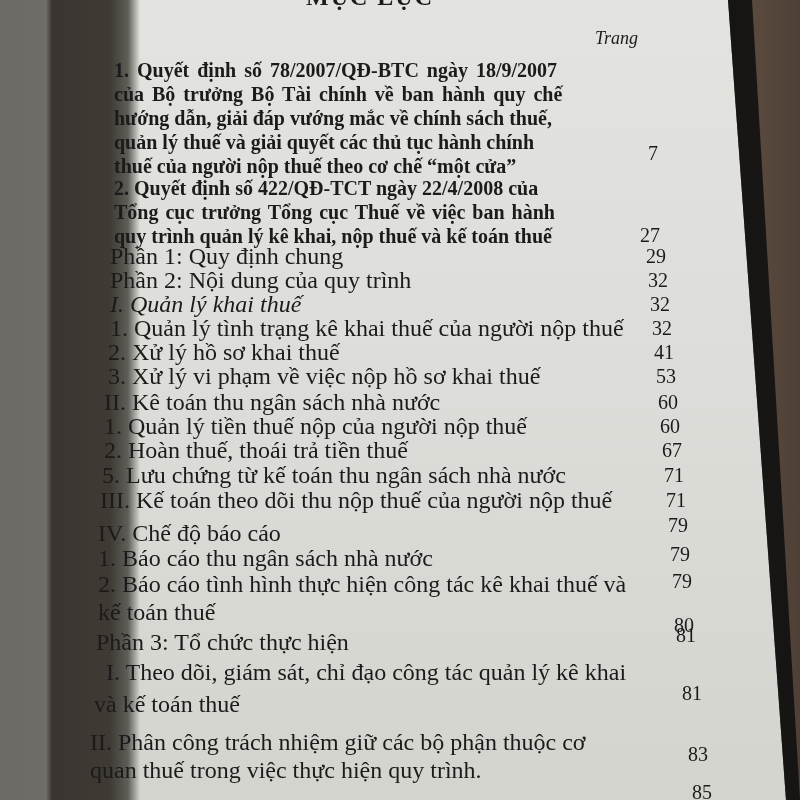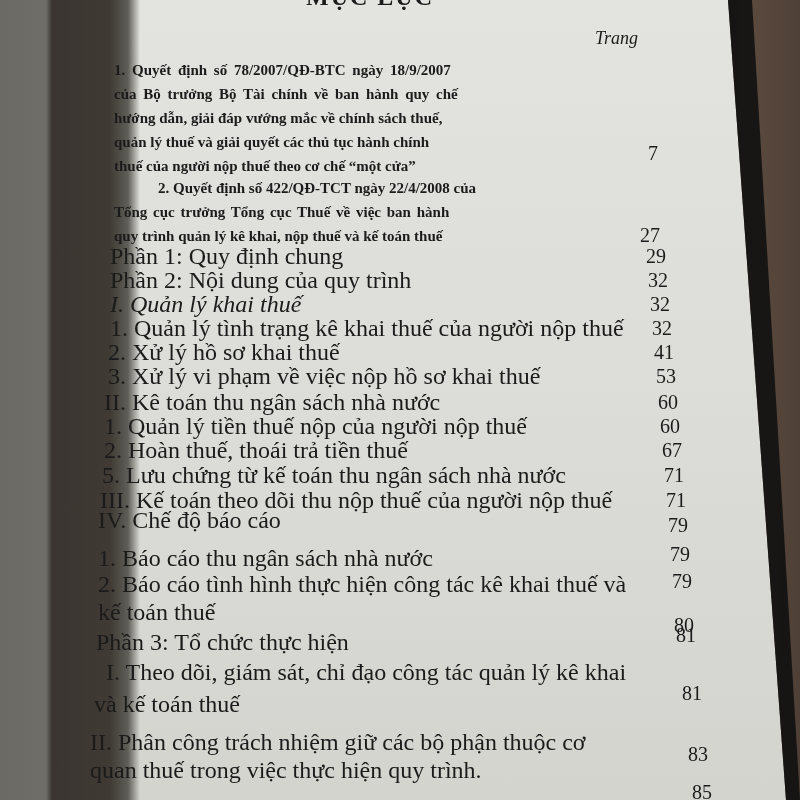--- a/index.html
+++ b/index.html
@@ -29,21 +29,21 @@
   }
   .content { position: absolute; top: 0; left: 0; width: 800px; height: 800px; color: #1b1b1b; padding-left: 29px; }
   .heading {
     position: absolute; top: -16px; left: 0; width: 740px; text-align: center;
     font-weight: bold; font-size: 24px; letter-spacing: 2px;
   }
   .trang {
     position: absolute; top: 28px; left: 595px; font-style: italic; font-size: 18px;
   }
   .entry { position: absolute; font-size: 24px; line-height: 24px; white-space: nowrap; }
-  .entry.bold { font-weight: bold; font-size: 15px; line-height: 24.5px; }
+  .entry.bold { font-weight: bold; font-size: 20px; line-height: 24.5px; }
   .pg { position: absolute; font-size: 20px; line-height: 24px; }
 </style>
 </head>
 <body>
 
 <div class="bg-right"></div>
 <div class="page"></div>
 <div class="page-edge-shadow"></div>
 <div class="left-shadow"></div>
 
@@ -51,21 +51,21 @@
   <div class="heading">MỤC LỤC</div>
   <div class="trang">Trang</div>
 
   <div class="entry bold" style="top:58px;left:114px;word-spacing:3px;">1. Quyết định số 78/2007/QĐ-BTC ngày 18/9/2007</div>
   <div class="entry bold" style="top:82px;left:114px;word-spacing:3px;">của Bộ trưởng Bộ Tài chính về ban hành quy chế</div>
   <div class="entry bold" style="top:106px;left:114px;">hướng dẫn, giải đáp vướng mắc về chính sách thuế,</div>
   <div class="entry bold" style="top:130px;left:114px;">quản lý thuế và giải quyết các thủ tục hành chính</div>
   <div class="entry bold" style="top:154px;left:114px;">thuế của người nộp thuế theo cơ chế “một cửa”</div>
   <div class="pg" style="top:141px;left:648px;">7</div>
 
-  <div class="entry bold" style="top:176px;left:114px;margin-left:44px;">2. Quyết định số 422/QĐ-TCT ngày 22/4/2008 của</div>
+  <div class="entry bold" style="top:176px;left:114px;">2. Quyết định số 422/QĐ-TCT ngày 22/4/2008 của</div>
   <div class="entry bold" style="top:200px;left:114px;word-spacing:2px;">Tổng cục trưởng Tổng cục Thuế về việc ban hành</div>
   <div class="entry bold" style="top:224px;left:114px;">quy trình quản lý kê khai, nộp thuế và kế toán thuế</div>
   <div class="pg" style="top:223px;left:640px;">27</div>
 
   <div class="entry" style="top:244px;left:110px;">Phần 1: Quy định chung</div>
   <div class="pg" style="top:244px;left:646px;">29</div>
 
   <div class="entry" style="top:268px;left:110px;">Phần 2: Nội dung của quy trình</div>
   <div class="pg" style="top:268px;left:648px;">32</div>
 
@@ -89,21 +89,21 @@
 
   <div class="entry" style="top:438px;left:104px;">2. Hoàn thuế, thoái trả tiền thuế</div>
   <div class="pg" style="top:438px;left:662px;">67</div>
 
   <div class="entry" style="top:463px;left:102px;">5. Lưu chứng từ kế toán thu ngân sách nhà nước</div>
   <div class="pg" style="top:463px;left:664px;">71</div>
 
   <div class="entry" style="top:488px;left:100px;">III. Kế toán theo dõi thu nộp thuế của người nộp thuế</div>
   <div class="pg" style="top:488px;left:666px;">71</div>
 
-  <div class="entry" style="top:508px;left:98px;">IV. Chế độ báo cáo</div>
+  <div class="entry" style="top:521px;left:98px;">IV. Chế độ báo cáo</div>
   <div class="pg" style="top:513px;left:668px;">79</div>
 
   <div class="entry" style="top:546px;left:98px;">1. Báo cáo thu ngân sách nhà nước</div>
   <div class="pg" style="top:542px;left:670px;">79</div>
 
   <div class="entry" style="top:572px;left:98px;">2. Báo cáo tình hình thực hiện công tác kê khai thuế và</div>
   <div class="pg" style="top:569px;left:672px;">79</div>
 
   <div class="entry" style="top:600px;left:98px;">kế toán thuế</div>
   <div class="pg" style="top:597px;left:674px;margin-top:16px;">80</div>

